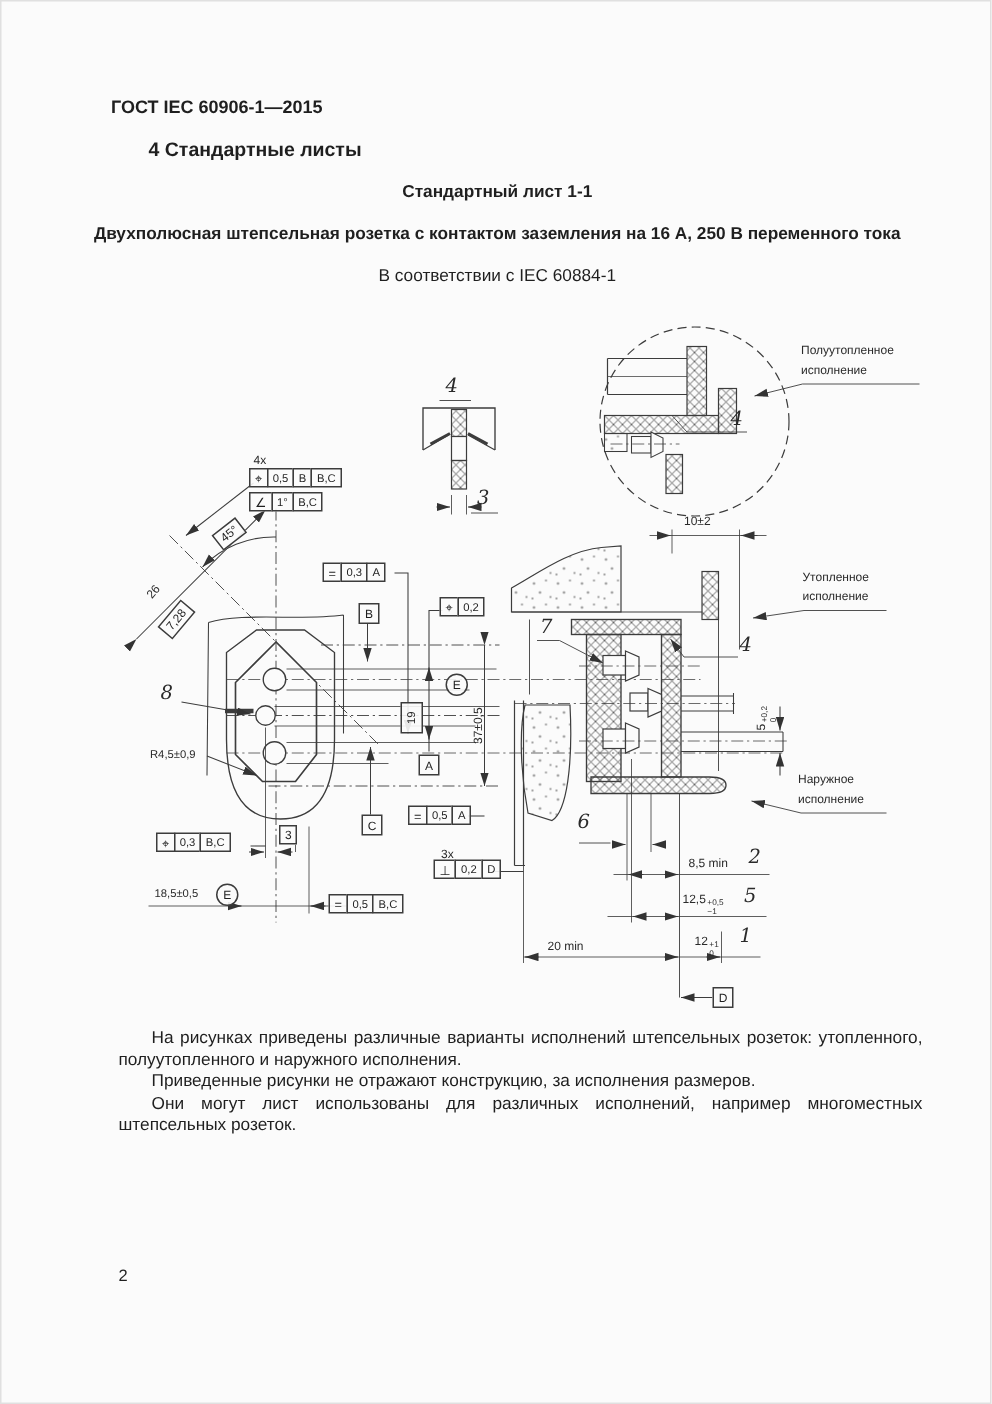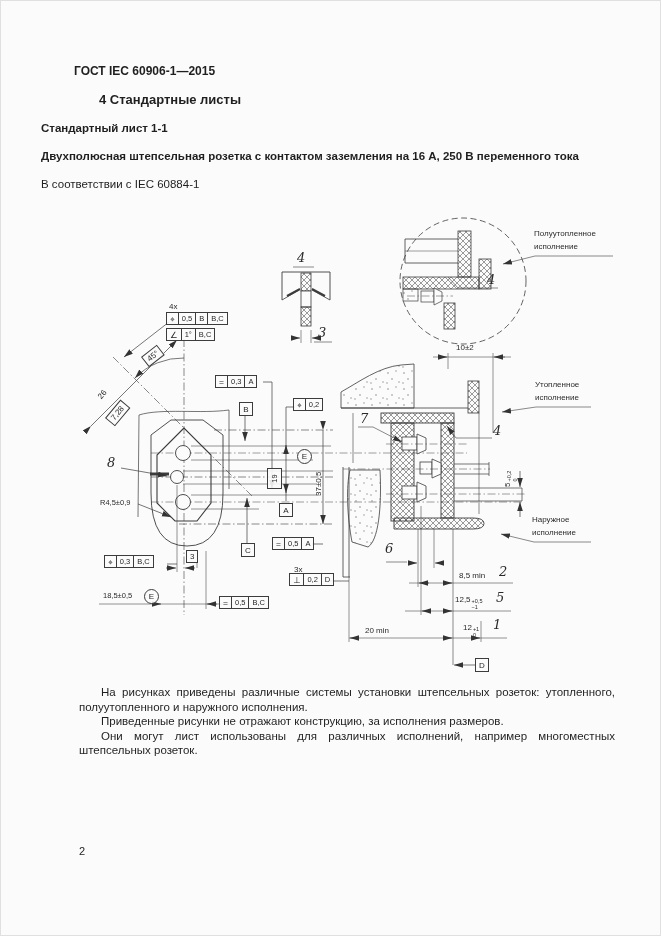--- a/index.html
+++ b/index.html
@@ -1,21 +1,21 @@
 <!DOCTYPE html>
 <html><head>
 <meta charset="utf-8">
 <style>
   html,body{margin:0;padding:0;background:#eee;}
   .page{position:relative;width:661px;height:936px;background:#fbfbfb;border:1px solid #e0e0e0;
         box-sizing:border-box;font-family:"Liberation Sans","DejaVu Sans",sans-serif;color:#1f1f1f;overflow:hidden;}
   .abs{position:absolute;}
   .doccode{left:73px;top:63px;font-size:12px;font-weight:bold;}
   .sechead{left:98px;top:91px;font-size:13px;font-weight:bold;}
-  .cline{left:40px;width:581px;text-align:left;}
+  .cline{left:40px;width:581px;text-align:center;}
   .sheethead{top:121px;font-size:11.5px;font-weight:bold;}
   .descr{top:149px;font-size:11.5px;font-weight:bold;}
   .conf{top:177px;font-size:11.5px;}
   .notes{left:78px;top:684px;width:536px;font-size:11.5px;line-height:14.6px;text-align:justify;}
   .notes p{margin:0;text-indent:22px;}
   .pageno{left:78px;top:844px;font-size:11px;}
   svg{position:absolute;left:0;top:0;}
   
   .dlab{position:absolute;font-size:8px;line-height:9px;white-space:nowrap;color:#2a2a2a;}
   .dlab.small{font-size:7.5px;}
@@ -322,19 +322,19 @@
   <div class="varlab" style="left:534px;top:377px">
     <span>Утопленное</span>
     <span>исполнение</span>
   </div>
   <div class="varlab" style="left:531px;top:512px">
     <span>Наружное</span>
     <span>исполнение</span>
   </div>
 
   <div class="abs notes">
-    <p>На рисунках приведены различные системы установки штепсельных розеток: утопленного, полуутопленного и наружного исполнения.</p>
+    <p>На рисунках приведены различные варианты исполнений штепсельных розеток: утопленного, полуутопленного и наружного исполнения.</p>
     <p>Приведенные рисунки не отражают конструкцию, за исполнения размеров.</p>
     <p>Они могут лист использованы для различных исполнений, например многоместных штепсельных розеток.</p>
   </div>
 
   <div class="abs pageno">2</div>
 </div>
 
 </body></html>

